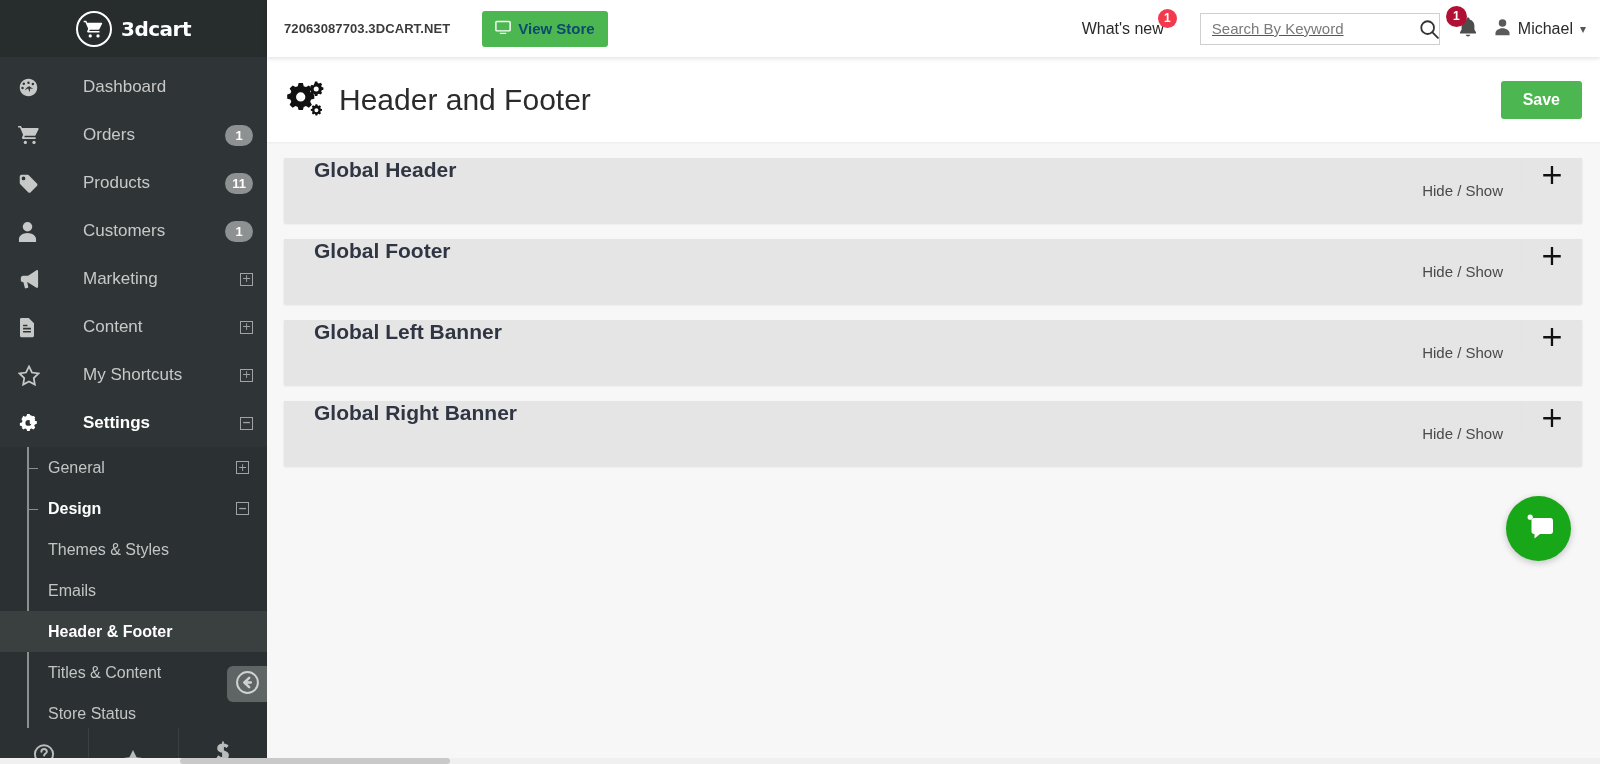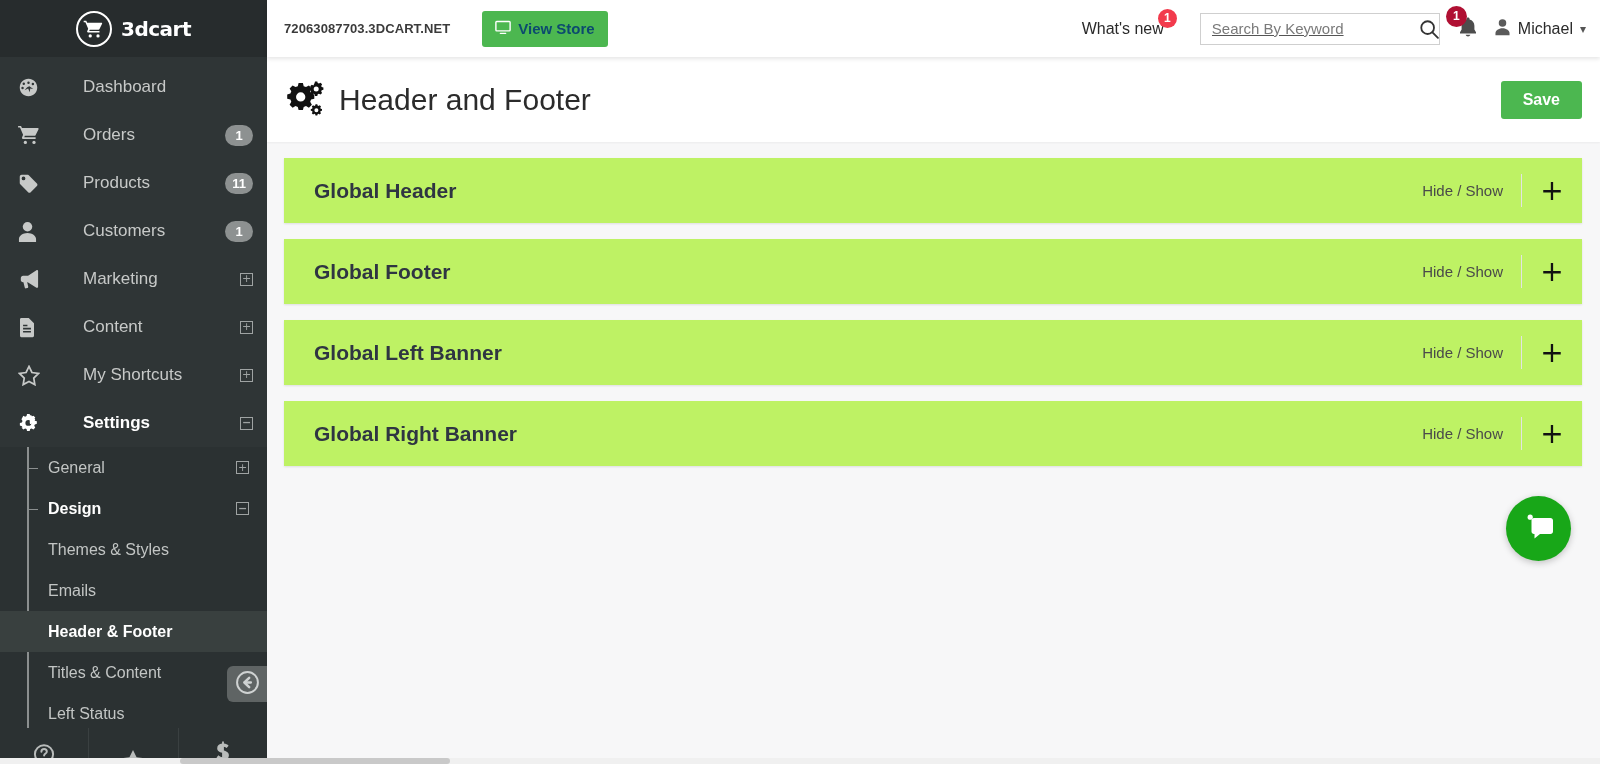--- a/index.html
+++ b/index.html
@@ -218,24 +218,24 @@
     background: #4cb750; color: #fff;
     border: none; border-radius: 3px;
     height: 38px; padding: 0 22px;
     font-size: 16px; font-weight: 700;
     cursor: pointer;
     font-family: "Liberation Sans", sans-serif;
   }
 
   .panels { padding: 16px 18px 0 17px; }
   .panel {
-    background: #bef264;
+    background: #e5e5e5;
     height: 65px;
     margin-bottom: 16px;
-    display: flex; align-items: center;
+    display: flex; align-items: flex-start;
     box-shadow: 0 1px 2px rgba(0,0,0,0.10);
   }
   .panel-title {
     flex: 1;
     display: flex; align-items: center;
     padding-left: 30px;
     font-size: 21px; font-weight: 700; color: #2f3542;
   }
   .panel-hideshow {
     display: flex; align-items: center;
@@ -390,21 +390,21 @@
         <div class="sub-item">
           <span class="sub-lbl">Emails</span>
         </div>
         <div class="sub-item selected">
           <span class="sub-lbl">Header &amp; Footer</span>
         </div>
         <div class="sub-item">
           <span class="sub-lbl">Titles &amp; Content</span>
         </div>
         <div class="sub-item">
-          <span class="sub-lbl">Left Status</span>
+          <span class="sub-lbl">Store Status</span>
         </div>
       </div>
     </div>
 
     <div class="collapse-tab">
       <span>
         <svg width="25" height="25" viewBox="0 0 24 24" fill="none">
           <circle cx="12" cy="12" r="10" stroke="#cfd2d2" stroke-width="1.9"></circle>
           <path d="M13.6 7.6L9 12l4.6 4.4" stroke="#cfd2d2" stroke-width="2.4" stroke-linecap="round" stroke-linejoin="round"></path>
           <path d="M9.3 12h6" stroke="#cfd2d2" stroke-width="2.2" stroke-linecap="round"></path>

